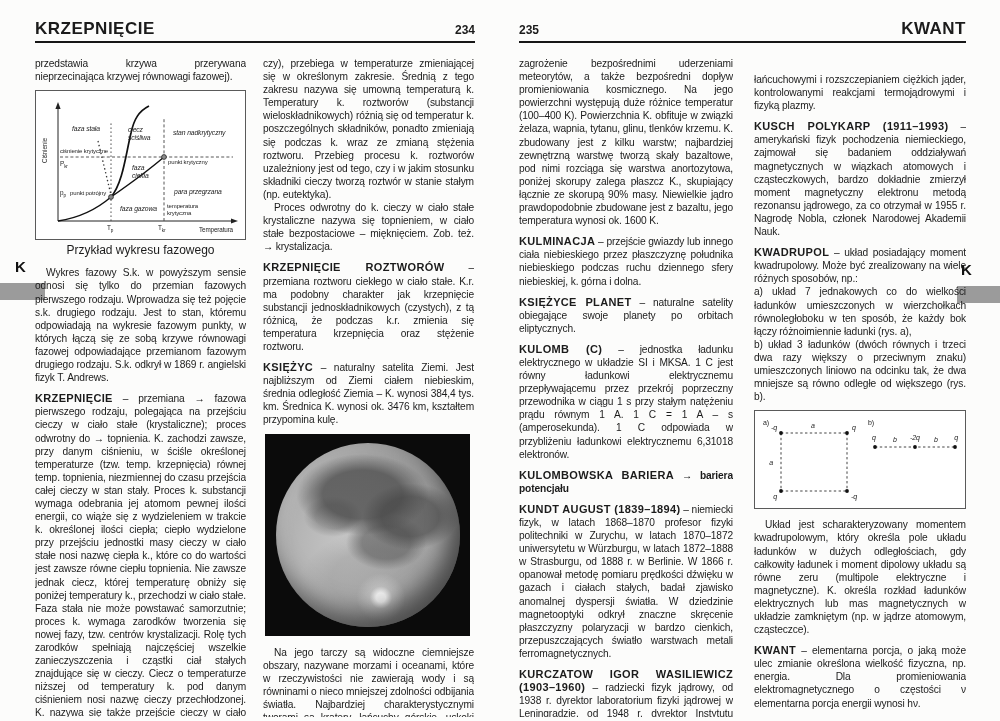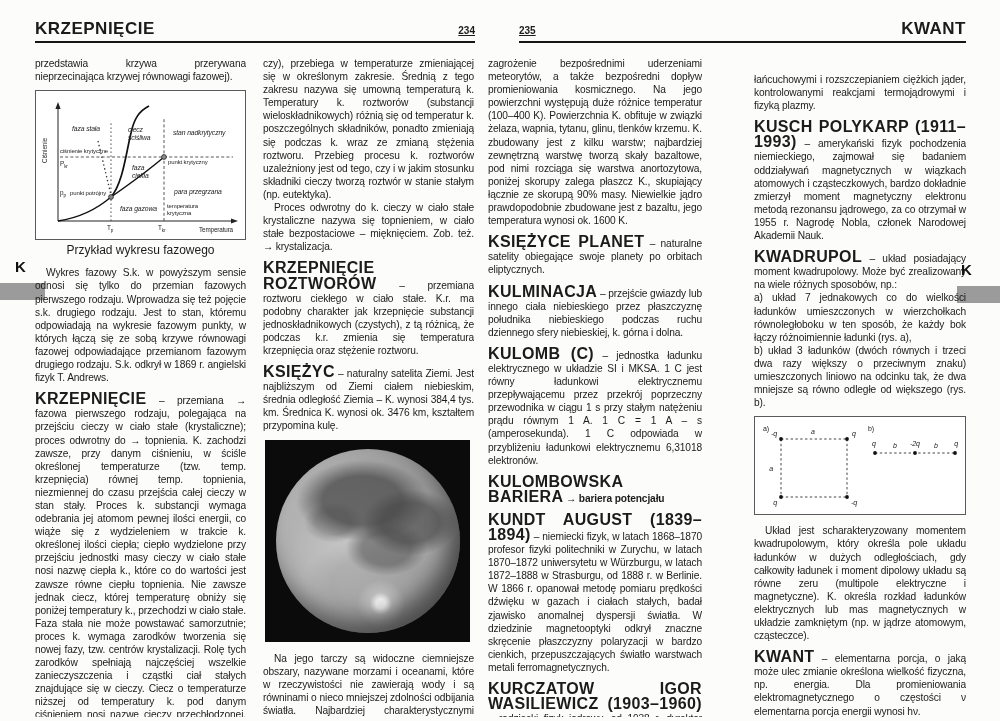--- a/index.html
+++ b/index.html
@@ -4,29 +4,29 @@
 <style>
   html,body{margin:0;padding:0;}
   body{
     width:1000px;height:721px;position:relative;overflow:hidden;
     background:#fcfcfb;color:#1b1b1b;
     font-family:"Liberation Sans","DejaVu Sans",sans-serif;
   }
   
   .pg-header{position:absolute;top:19px;display:flex;justify-content:space-between;align-items:baseline;}
   .pg-header .h-big{font-size:17px;font-weight:bold;letter-spacing:.5px;}
-  .pg-header .h-num{font-size:10px;font-weight:bold;text-decoration:underline;}
+  .pg-header .h-num{font-size:12px;font-weight:bold;}
   .rule{position:absolute;top:41px;height:2px;background:#161616;}
   
   .col{position:absolute;top:57px;height:660px;overflow:hidden;text-align:justify;
        font-size:10.2px;line-height:13.1px;letter-spacing:-0.12px;}
   .col p{margin:0;}
   .col p.ind{text-indent:11px;}
   .col p.gap{margin-top:8px;}
-  .term{font-weight:bold;font-size:16px;letter-spacing:.35px;}
+  .term{font-weight:bold;font-size:11px;letter-spacing:.35px;}
   .ref-bold{font-weight:bold;font-size:10.2px;}
   
   .figbox{border:1px solid #5a5a5a;background:#fff;margin:7px 0 4px 0;}
   .caption{font-size:12px;text-align:center;letter-spacing:0;margin:3px 0 9px 0;}
   svg text{font-family:"Liberation Sans","DejaVu Sans",sans-serif;}
   
   .moonbox{width:205px;height:202px;background:#0b0b0b;margin:7px 0 10px 2px;
            display:flex;align-items:center;justify-content:center;}
   .moon{width:184px;height:184px;border-radius:50%;
     background:
@@ -119,24 +119,24 @@
   <p class="gap"><b class="term">KRZEPNIĘCIE ROZTWORÓW</b> <span>– przemiana roztworu ciekłego w ciało stałe. K.r. ma podobny charakter jak krzepnięcie substancji jednoskładnikowych (czystych), z tą różnicą, że podczas k.r. zmienia się temperatura krzepnięcia oraz stężenie roztworu.</span></p>
   <p class="gap"><b class="term">KSIĘŻYC</b> <span>– naturalny satelita Ziemi. Jest najbliższym od Ziemi ciałem niebieskim, średnia odległość Ziemia – K. wynosi 384,4 tys. km. Średnica K. wynosi ok. 3476 km, kształtem przypomina kulę.</span></p>
 
   <div class="moonbox">
     <div class="moon"></div>
   </div>
 
   <p class="ind">Na jego tarczy są widoczne ciemniejsze obszary, nazywane morzami i oceanami, które w rzeczywistości nie zawierają wody i są równinami o nieco mniejszej zdolności odbijania światła. Najbardziej charakterystycznymi tworami są kratery, łańcuchy górskie, uskoki tektoniczne, rowy i szczeliny. K. nie ma atmosfery, co powoduje</p>
 </div>
 
-<div class="col" style="left:488px;width:214px;">
+<div class="col" style="left:519px;width:214px;">
   <p>zagrożenie bezpośrednimi uderzeniami meteorytów, a także bezpośredni dopływ promieniowania kosmicznego. Na jego powierzchni występują duże różnice temperatur (100–400 K). Powierzchnia K. obfituje w związki żelaza, wapnia, tytanu, glinu, tlenków krzemu. K. zbudowany jest z kilku warstw; najbardziej zewnętrzną warstwę tworzą skały bazaltowe, pod nimi rozciąga się warstwa anortozytowa, poniżej skorupy zalega płaszcz K., skupiający łącznie ze skorupą 90% masy. Niewielkie jądro prawdopodobnie zbudowane jest z bazaltu, jego temperatura wynosi ok. 1600 K.</p>
+  <p class="gap"><b class="term">KULMINACJA</b> <span>– przejście gwiazdy lub innego ciała niebieskiego przez płaszczyznę południka niebieskiego podczas ruchu dziennego sfery niebieskiej, k. górna i dolna.</span></p>
   <p class="gap"><b class="term">KSIĘŻYCE PLANET</b> <span>– naturalne satelity obiegające swoje planety po orbitach eliptycznych.</span></p>
-  <p class="gap"><b class="term">KULMINACJA</b> <span>– przejście gwiazdy lub innego ciała niebieskiego przez płaszczyznę południka niebieskiego podczas ruchu dziennego sfery niebieskiej, k. górna i dolna.</span></p>
   <p class="gap"><b class="term">KULOMB (C)</b> <span>– jednostka ładunku elektrycznego w układzie SI i MKSA. 1 C jest równy ładunkowi elektrycznemu przepływającemu przez przekrój poprzeczny przewodnika w ciągu 1 s przy stałym natężeniu prądu równym 1 A. 1 C = 1 A – s (amperosekunda). 1 C odpowiada w przybliżeniu ładunkowi elektrycznemu 6,31018 elektronów.</span></p>
   <p class="gap"><b class="term">KULOMBOWSKA BARIERA</b> <span>→</span> <b class="ref-bold">bariera potencjału</b></p>
   <p class="gap"><b class="term">KUNDT AUGUST (1839–1894)</b> <span>– niemiecki fizyk, w latach 1868–1870 profesor fizyki politechniki w Zurychu, w latach 1870–1872 uniwersytetu w Würzburgu, w latach 1872–1888 w Strasburgu, od 1888 r. w Berlinie. W 1866 r. opanował metodę pomiaru prędkości dźwięku w gazach i ciałach stałych, badał zjawisko anomalnej dyspersji światła. W dziedzinie magnetooptyki odkrył znaczne skręcenie płaszczyzny polaryzacji w bardzo cienkich, przepuszczających światło warstwach metali ferromagnetycznych.</span></p>
   <p class="gap"><b class="term">KURCZATOW IGOR WASILIEWICZ (1903–1960)</b> <span>– radziecki fizyk jądrowy, od 1938 r. dyrektor laboratorium fizyki jądrowej w Leningradzie, od 1948 r. dyrektor Instytutu Energii Atomowej Akademii Nauk ZSRR, członek Akademii Nauk ZSRR. W 1935 r. odkrył długożyciowe izomery jądrowe, zajmował się reakcjami</span></p>
 </div>
 
 <div class="col" style="left:754px;width:212px;margin-top:16px;">
   <p>łańcuchowymi i rozszczepianiem ciężkich jąder, kontrolowanymi reakcjami termojądrowymi i fizyką plazmy.</p>
   <p class="gap"><b class="term">KUSCH POLYKARP (1911–1993)</b> <span>– amerykański fizyk pochodzenia niemieckiego, zajmował się badaniem oddziaływań magnetycznych w wiązkach atomowych i cząsteczkowych, bardzo dokładnie zmierzył moment magnetyczny elektronu metodą rezonansu jądrowego, za co otrzymał w 1955 r. Nagrodę Nobla, członek Narodowej Akademii Nauk.</span></p>
   <p class="gap"><b class="term">KWADRUPOL</b> <span>– układ posiadający moment kwadrupolowy. Może być zrealizowany na wiele różnych sposobów, np.:</span></p>

